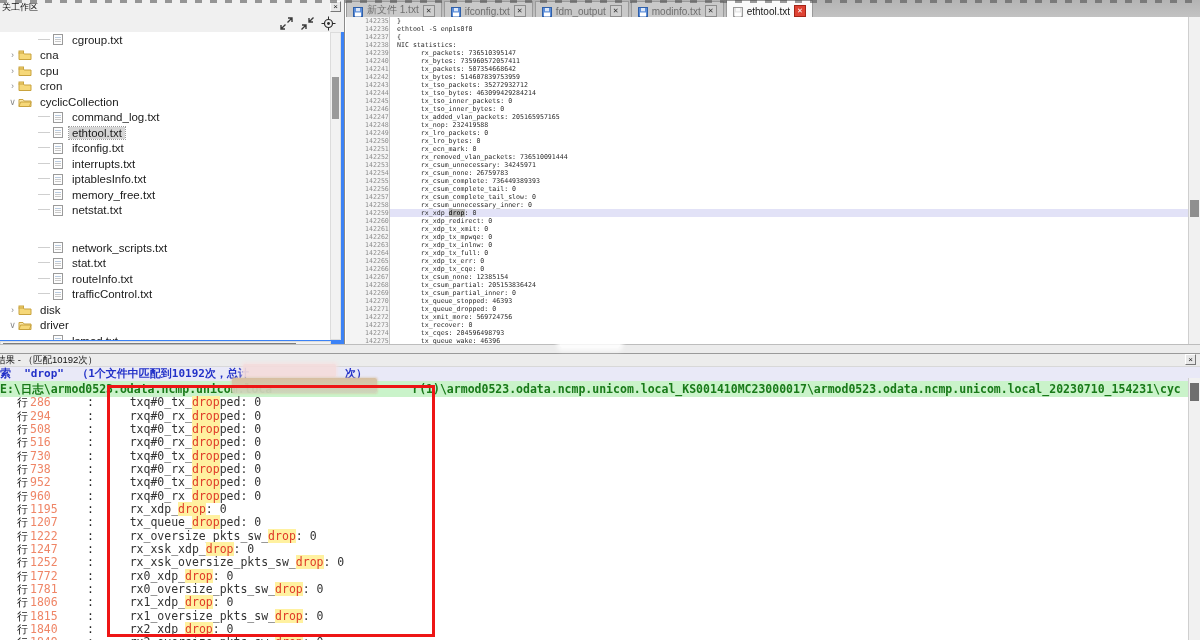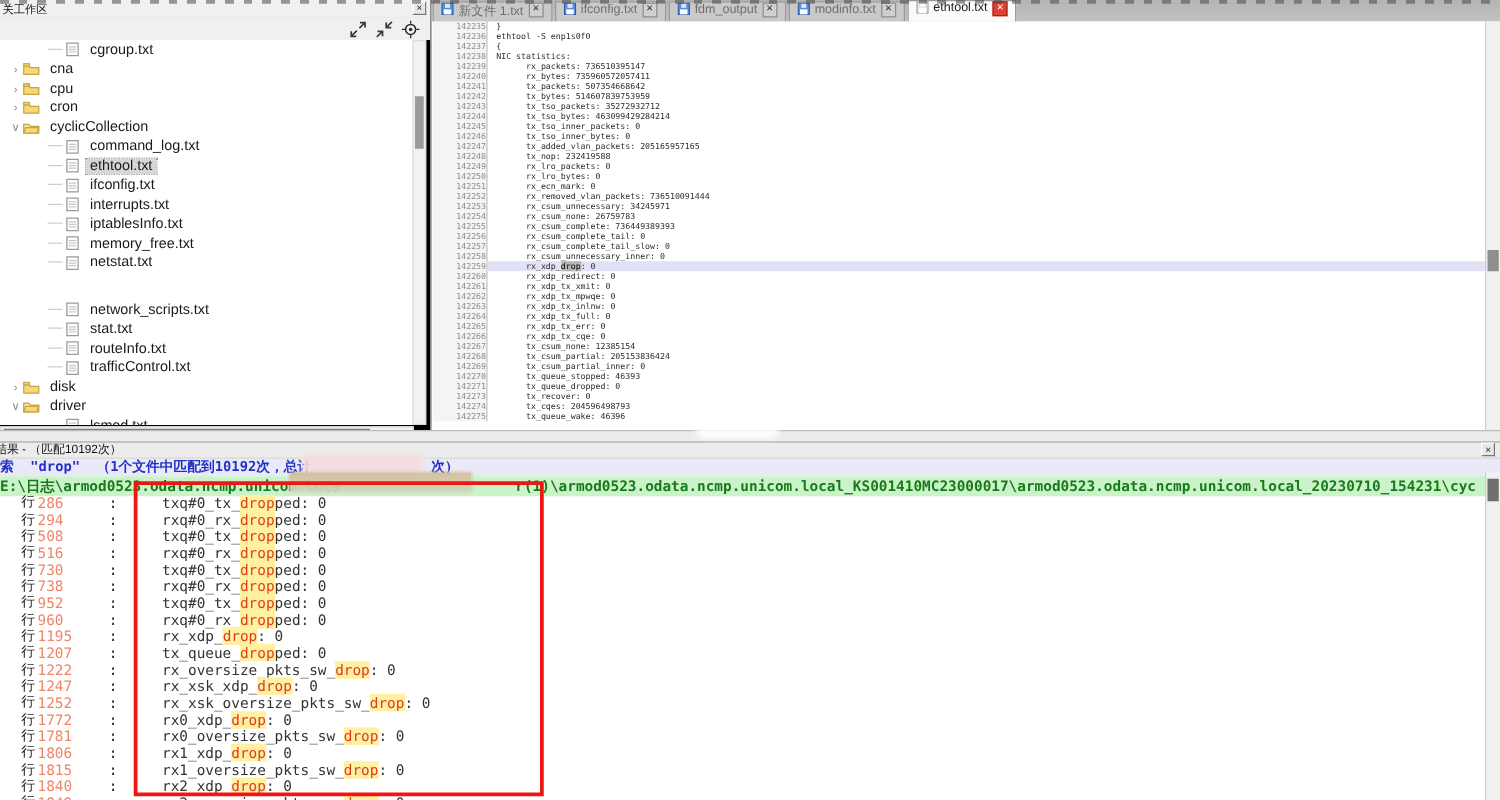--- a/index.html
+++ b/index.html
@@ -3,21 +3,21 @@
 <meta charset="utf-8">
 <style>
   html,body{margin:0;padding:0;background:#fff;}
   #screen{position:relative;width:1200px;height:640px;overflow:hidden;background:#fff;
     font-family:"Liberation Sans",sans-serif;font-size:11px;color:#222;}
   
   #top-artifact{position:absolute;left:0;top:0;width:1200px;height:3px;
     background:repeating-linear-gradient(90deg,#4a4a4a 0 7px,transparent 7px 15px);opacity:.55;z-index:30;}
 
   
-  #workspace-panel{position:absolute;left:0;top:0;width:345px;height:400px;background:#000000;
+  #workspace-panel{position:absolute;left:0;top:0;width:345px;height:400px;background:#3b82f6;
     border-right:1px solid #8a8a8a;box-sizing:border-box;}
   .panel-titlebar{position:absolute;left:0;top:0;width:100%;height:14px;background:#f0f0f0;
     border-bottom:1px solid #d6d6d6;font-size:9px;line-height:14px;color:#111;}
   .panel-titlebar .t{margin-left:2px;}
   .x-btn{position:absolute;right:3px;top:1px;width:11px;height:11px;font-size:8px;line-height:9px;
     text-align:center;background:#e8e8e8;border:1px solid;border-color:#fff #777 #777 #fff;
     color:#222;padding:0;cursor:default;}
   .panel-toolbar{position:absolute;left:0;top:14px;width:100%;height:18px;background:#f0f0f0;
     display:flex;justify-content:flex-end;align-items:center;gap:6px;padding-right:8px;box-sizing:border-box;}
   .tool-btn{width:15px;height:15px;display:flex;align-items:center;justify-content:center;background:transparent;border:0;padding:0;}
@@ -34,21 +34,21 @@
   .tree-vscroll{position:absolute;right:3px;top:32px;width:11px;height:308px;background:#f2f2f2;
     border:1px solid #dcdcdc;box-sizing:border-box;}
   .tree-vscroll .thumb{position:absolute;left:1px;top:44px;width:7px;height:42px;background:#9a9a9a;}
   .tree-hscroll{position:absolute;left:0;top:341px;width:331px;height:10px;background:#f2f2f2;
     border:1px solid #dcdcdc;box-sizing:border-box;}
   .tree-hscroll .thumb{position:absolute;left:2px;top:1px;width:293px;height:6px;background:#7d7d7d;}
 
   
   #tabbar{position:absolute;left:346px;top:0;width:854px;height:17px;background:linear-gradient(#b4b4b4,#c2c2c2);
     display:flex;align-items:flex-end;z-index:5;}
-  .tab{height:15px;display:flex;align-items:flex-start;gap:4px;padding:0 6px;background:#c9c9c9;
+  .tab{height:15px;display:flex;align-items:flex-end;gap:4px;padding:0 6px;background:#c9c9c9;
     border:1px solid #9a9a9a;border-bottom:0;margin-right:2px;font-size:10px;color:#6e6e6e;white-space:nowrap;}
   .tab.active{background:#fafafa;color:#1a1a1a;height:16px;}
   .tab .close{width:10px;height:10px;font-size:7px;line-height:10px;text-align:center;
     background:#cfcfcf;border:1px solid #8d8d8d;color:#333;}
   .tab.active .close{background:#de4233;border-color:#a32417;color:#fff;}
 
   
   #editor{position:absolute;left:346px;top:17px;width:842px;height:327px;background:#fff;overflow:hidden;}
   .crow{height:8px;display:flex;font-family:"DejaVu Sans Mono",monospace;font-size:6.6px;line-height:8px;}
   .crow .gn{flex:0 0 44px;background:#f4f4f4;border-right:1px solid #c4c4c4;color:#8d8d8d;padding-left:19px;box-sizing:border-box;}
@@ -555,20 +555,24 @@
         <span class="gn">142269</span>
         <span class="ct">      tx_csum_partial_inner: 0</span>
       </div>
       <div class="crow">
         <span class="gn">142270</span>
         <span class="ct">      tx_queue_stopped: 46393</span>
       </div>
       <div class="crow">
         <span class="gn">142271</span>
         <span class="ct">      tx_queue_dropped: 0</span>
+      </div>
+      <div class="crow">
+        <span class="gn">142272</span>
+        <span class="ct">      tx_xmit_more: 569724756</span>
       </div>
       <div class="crow">
         <span class="gn">142273</span>
         <span class="ct">      tx_recover: 0</span>
       </div>
       <div class="crow">
         <span class="gn">142274</span>
         <span class="ct">      tx_cqes: 204596498793</span>
       </div>
       <div class="crow">

